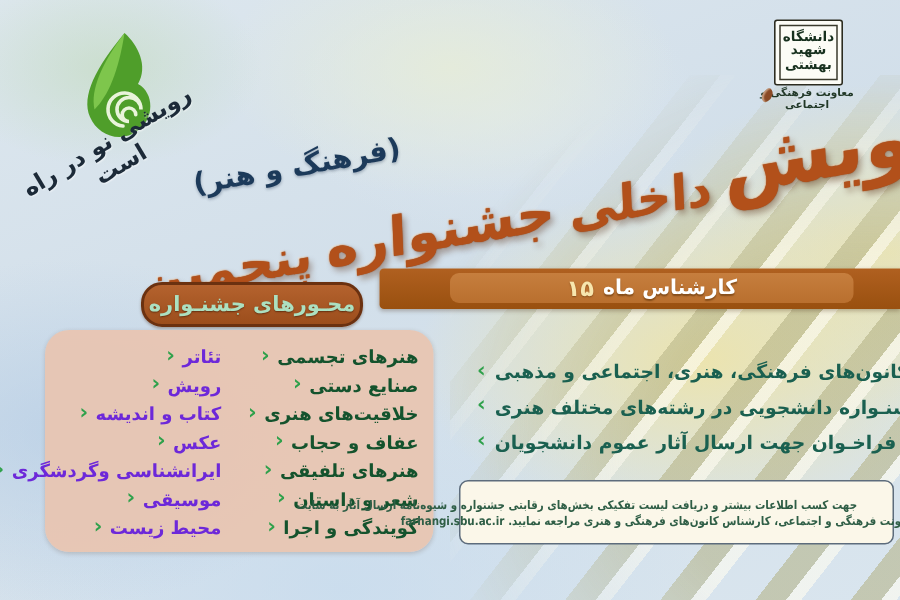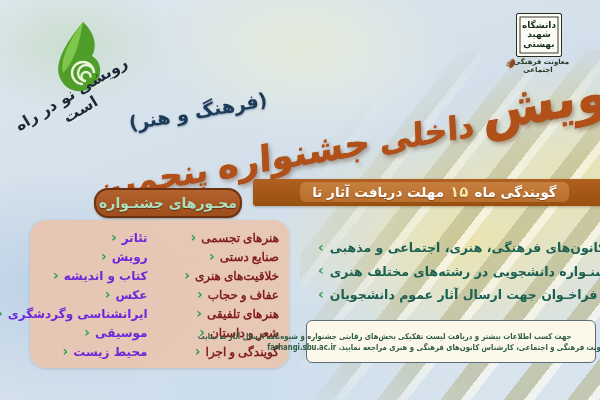--- a/index.html
+++ b/index.html
@@ -98,21 +98,21 @@
     position:absolute;left:30px;top:220px;width:259px;height:148px;
     background:rgba(232,197,178,0.95);border-radius:16px;
     display:flex;direction:rtl;padding:8px 10px 6px;box-sizing:border-box;gap:4px;
     box-shadow:0 1px 3px rgba(90,60,40,0.2);
   }
   .col{display:flex;flex-direction:column;justify-content:space-around;}
   .col-art{width:55%;} .col-culture{width:45%;}
   .cat-row{display:flex;direction:rtl;align-items:center;gap:5px;white-space:nowrap;line-height:18px;}
   .chev{color:#2fa14b;font-weight:900;font-size:14px;line-height:1;transform:translateY(-1px);}
   .cat-row .txt{font-size:12px;font-weight:bold;direction:rtl;unicode-bidi:isolate;}
-  .col-art .txt{color:#7f1d1d;font-family:Liberation Serif, serif;}
+  .col-art .txt{color:#14532d;}
   .col-culture .txt{color:#6d28d9;}
   
   .programs{position:absolute;left:318px;top:236px;width:280px;}
   .prog-row{display:flex;direction:ltr;align-items:center;gap:6px;white-space:nowrap;line-height:23.5px;}
   .prog-row .txt{direction:rtl;unicode-bidi:isolate;font-size:12.5px;font-weight:bold;color:#1a6050;}
   
   .info-box{
     position:absolute;left:306px;top:320px;width:290px;height:43px;box-sizing:border-box;
     background:#fbf7e9;border:1px solid #5d6c7c;border-radius:6px;
     padding:4px 4px 3px;display:flex;flex-direction:column;justify-content:center;gap:2px;
@@ -147,23 +147,22 @@
   <div class="title">
     <span class="tw tw1">پنجمین</span>
     <span class="tw tw2">جشنواره</span>
     <span class="tw tw3">داخلی</span>
     <span class="tw tw4">رویش</span>
   </div>
   <div class="subtitle">(فرهنگ و هنر)</div>
 
   <div class="banner">
     <div class="banner-inner">
-      <span class="seg">مهلت دریافت آثار تا</span>
       <span class="seg day">۱۵</span>
-      <span class="seg">گویندگی ماه</span>
+      <span class="seg">کارشناس ماه</span>
     </div>
   </div>
 
   <div class="sections-label">محـورهای جشنـواره</div>
 
   <div class="panel">
     <div class="col col-art">
       <div class="cat-row">
           <span class="txt">هنرهای تجسمی</span>
           <span class="chev">‹</span>

